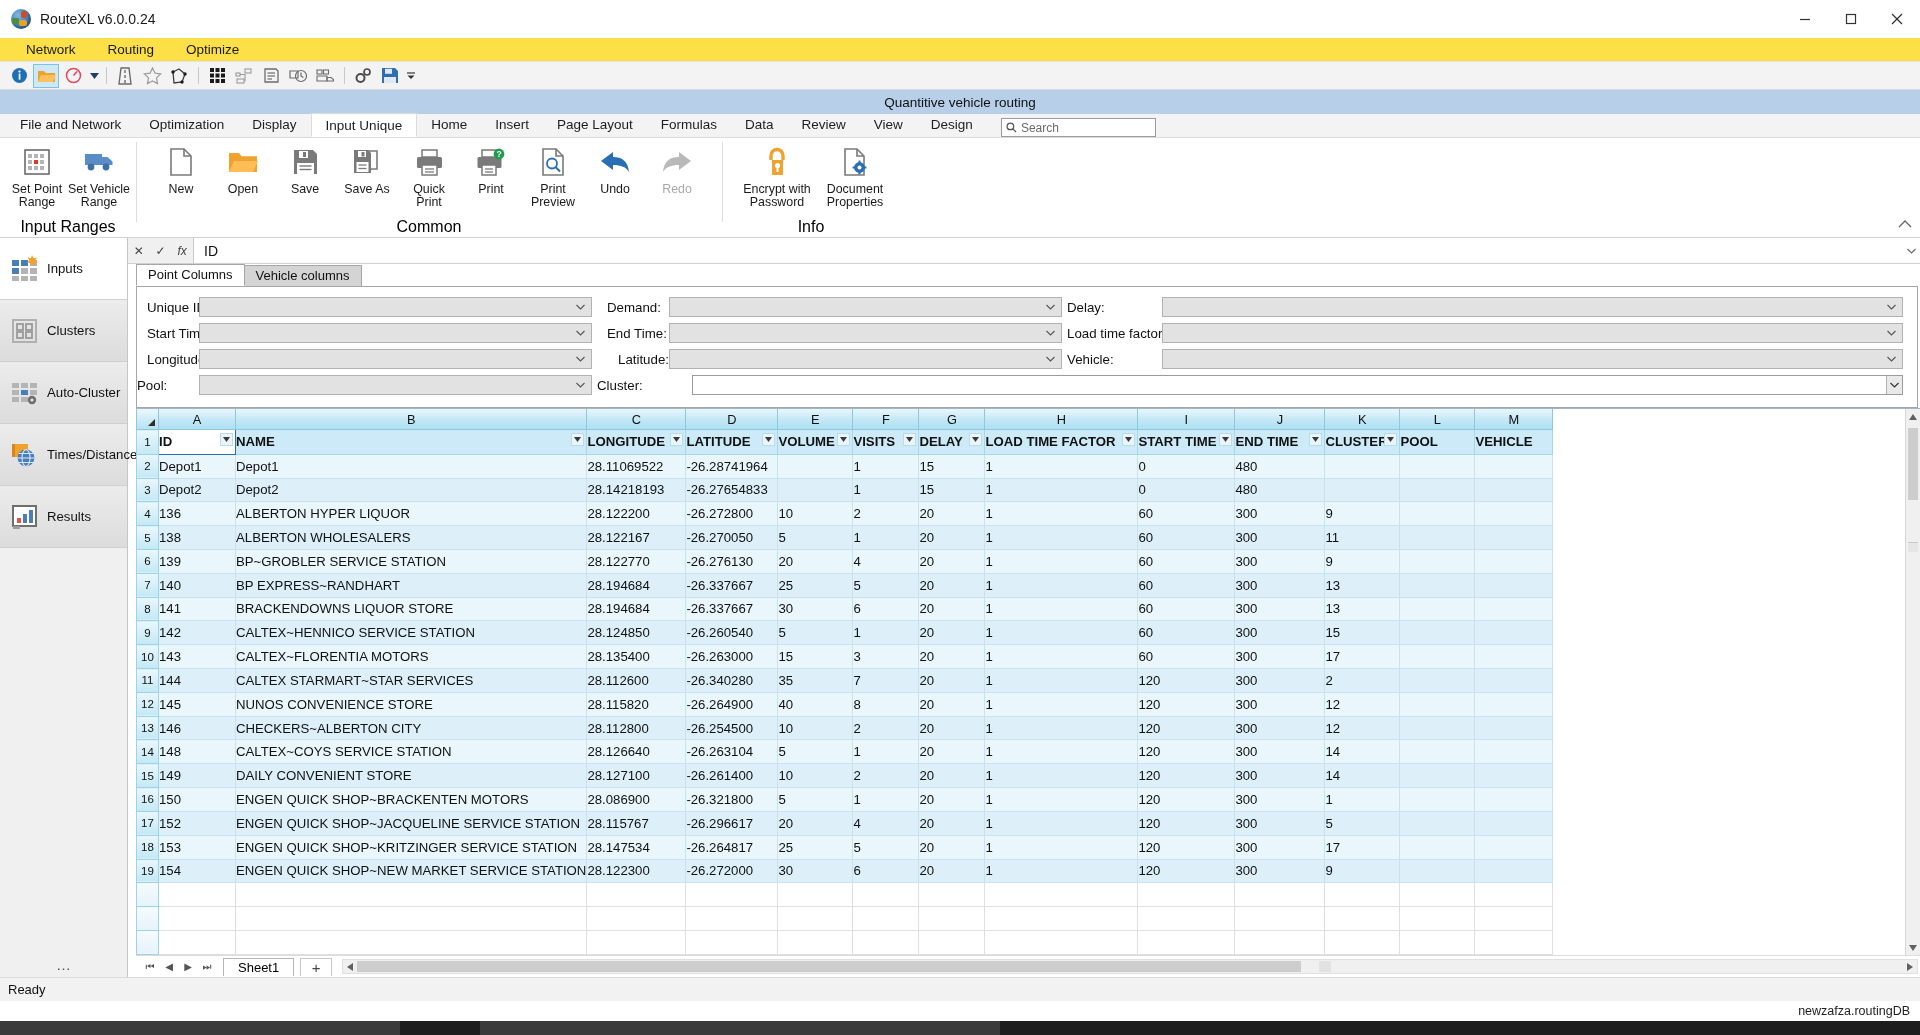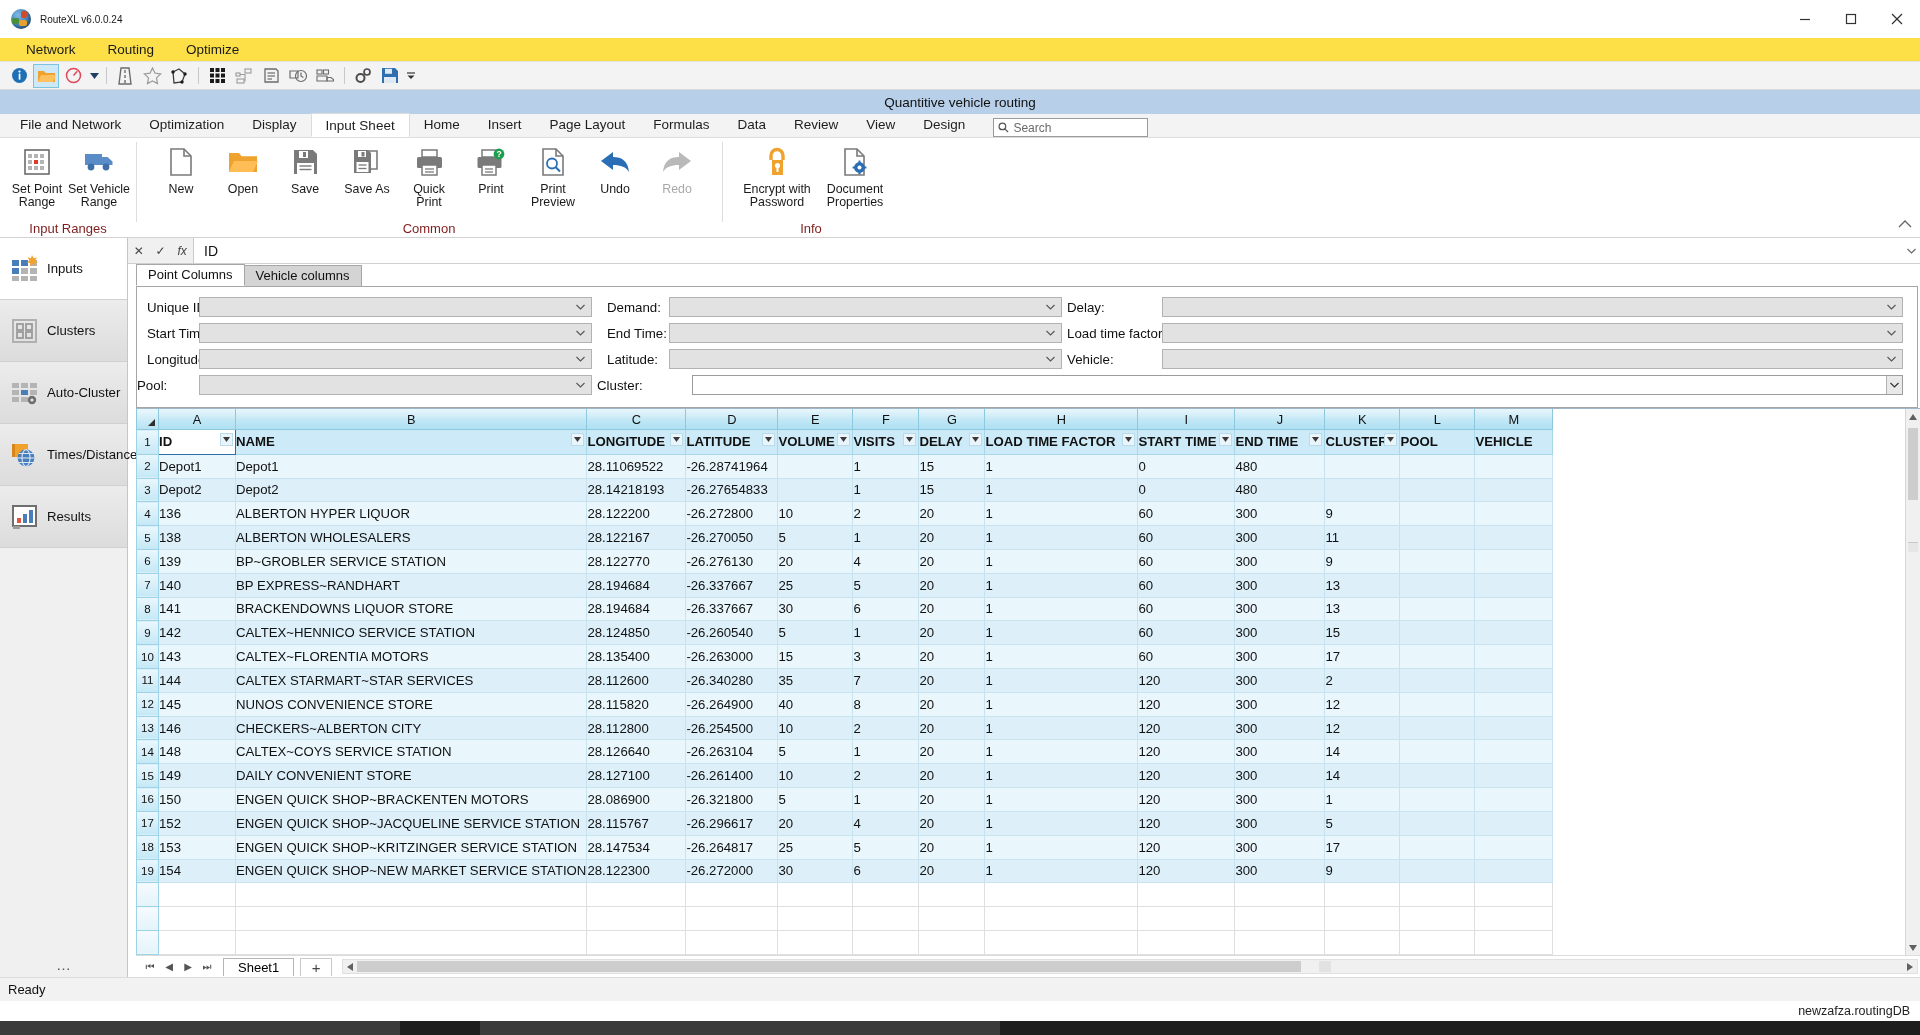--- a/index.html
+++ b/index.html
@@ -18,21 +18,21 @@
   .titlebar { height:38px; background:#ffffff; display:flex; align-items:center; padding-left:10px; flex:none; }
   .title-ico { width:22px; height:22px; margin-right:8px; position:relative; flex:none; }
   .title-ico .globe {
     position:absolute; left:1px; top:1px; width:20px; height:20px; border-radius:50%;
     background:radial-gradient(circle at 35% 30%, #7fb9e6 0%, #3f7fb5 55%, #2b5d88 100%);
     box-shadow: inset -2px -2px 3px rgba(0,0,0,.25);
   }
   .title-ico .b1 { position:absolute; left:2px; top:10px; width:7px; height:6px; background:#4a8f3c; border-radius:2px; }
   .title-ico .b2 { position:absolute; left:11px; top:3px; width:6px; height:7px; background:#cf4b2a; border-radius:2px; }
   .title-ico .b3 { position:absolute; left:9px; top:12px; width:8px; height:6px; background:#e8a12c; border-radius:2px; }
-  .title-text { font-size:10px; color:#1a1a1a; }
+  .title-text { font-size:14px; color:#1a1a1a; }
   .win-btns { margin-left:auto; display:flex; height:38px; }
   .win-btn { width:46px; height:38px; display:flex; align-items:center; justify-content:center; color:#333; }
   .win-btn svg { display:block; }
 
   
   .menubar { height:24px; background:#fde047; display:flex; align-items:center; padding-left:10px; border-bottom:1px solid #e2e2e2; flex:none; }
   .menu-item { font-size:13.5px; color:#1a1a1a; padding:0 16px; line-height:24px; cursor:default; }
 
   
   .qtoolbar { height:28px; background:#f3f3f3; display:flex; align-items:center; padding-left:6px; border-bottom:1px solid #d9d9d9; flex:none; }
@@ -53,21 +53,21 @@
 
   
   .ribbon { height:100px; background:#ffffff; border-bottom:1px solid #d2d2d2; display:flex; position:relative; flex:none; }
   .rgroup { display:flex; flex-direction:column; align-items:center; justify-content:flex-start; padding:2px 6px 0 6px; position:relative; height:100px; }
   .rgroup + .rgroup::before { content:""; position:absolute; left:0; top:4px; bottom:16px; width:1px; background:#dedede; }
   .rg-items { display:flex; align-items:flex-start; height:80px; }
   .rbtn { width:62px; display:flex; flex-direction:column; align-items:center; padding-top:4px; cursor:default; }
   .rbtn .ico { height:36px; display:flex; align-items:center; justify-content:center; }
   .rbtn .lbl { font-size:12.4px; color:#1a1a1a; text-align:center; line-height:12.5px; margin-top:3px; white-space:pre-line; }
   .rbtn.disabled .lbl { color:#a8a8a8; }
-  .rg-title { font-size:13px; color:#7f1d1d; text-align:center; width:100%; position:absolute; bottom:2px; left:0; }
+  .rg-title { font-size:16px; color:#000000; text-align:center; width:100%; position:absolute; bottom:2px; left:0; }
   .ribbon-collapse { position:absolute; right:8px; bottom:4px; color:#555; }
 
   
   .main { flex:1; display:flex; min-height:0; }
 
   
   .leftnav { width:128px; background:#e8e8e8; border-right:1px solid #c6c6c6; display:flex; flex-direction:column; flex:none; position:relative; }
   .nav-item { height:62px; display:flex; align-items:center; padding-left:8px; border-bottom:1px solid #d0d0d0;
               background:linear-gradient(to bottom,#ececec 0%,#dcdcdc 100%); cursor:default; }
   .nav-item.active { background:#ffffff; }
@@ -305,21 +305,21 @@
   </div>
 
   <div class="docbanner">
     <span>Quantitive vehicle routing</span>
   </div>
 
   <div class="ribtabs">
     <div class="rtab">File and Network</div>
     <div class="rtab">Optimization</div>
     <div class="rtab">Display</div>
-    <div class="rtab active">Input Sheet</div>
+    <div class="rtab active">Input Unique</div>
     <div class="rtab">Home</div>
     <div class="rtab">Insert</div>
     <div class="rtab">Page Layout</div>
     <div class="rtab">Formulas</div>
     <div class="rtab">Data</div>
     <div class="rtab">Review</div>
     <div class="rtab">View</div>
     <div class="rtab">Design</div>
     <div class="search-box">
       <svg width="11" height="11" viewBox="0 0 11 11">
@@ -721,21 +721,21 @@
             <div class="combo" style="width:393px;">
               <span class="cv"></span>
               <span class="arw">
                   <svg width="9" height="6" viewBox="0 0 9 6">
                     <path d="M0.5 1l4 4 4-4" fill="none" stroke="#555" stroke-width="1.1"></path>
                   </svg>
                 </span>
             </div>
           </div>
           <div class="mf-cell" style="width:460px;">
-            <div class="mf-lbl" style="width:62px;">Latitude:</div>
+            <div class="mf-lbl" style="width:62px;text-align:right;">Latitude:</div>
             <div class="combo" style="width:393px;">
               <span class="cv"></span>
               <span class="arw">
                   <svg width="9" height="6" viewBox="0 0 9 6">
                     <path d="M0.5 1l4 4 4-4" fill="none" stroke="#555" stroke-width="1.1"></path>
                   </svg>
                 </span>
             </div>
           </div>
           <div class="mf-cell" style="flex:1;">

